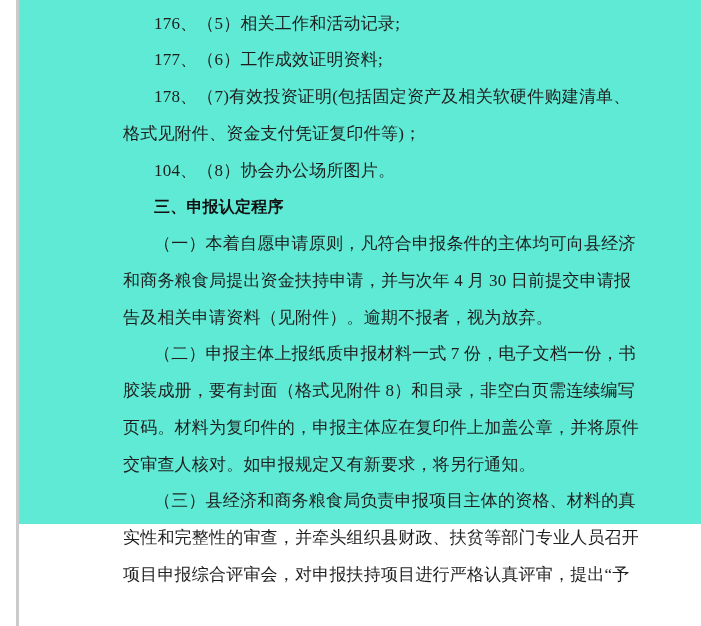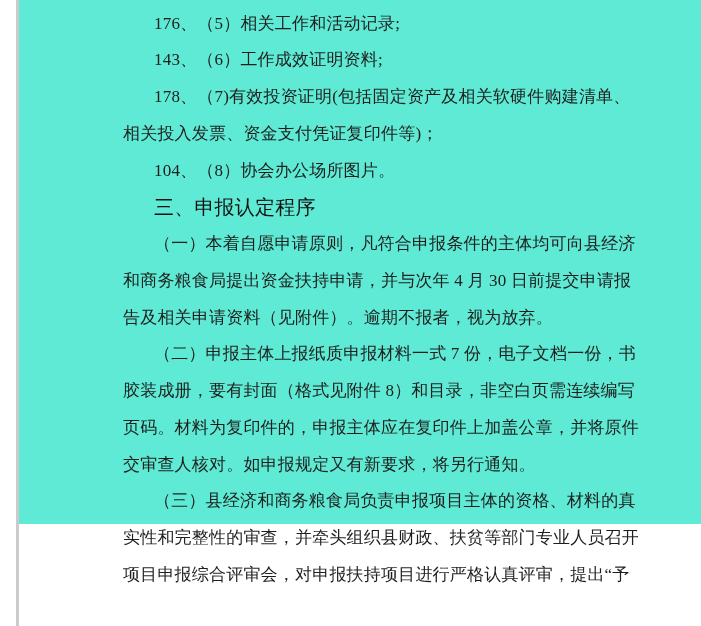--- a/index.html
+++ b/index.html
@@ -47,37 +47,37 @@
     letter-spacing: 0.2px;
   }
   .line.indent {
     text-indent: 31px;
   }
   .line.fill {
     text-align-last: justify;
   }
   .line.heading {
     font-family: "Liberation Sans", "DejaVu Sans", sans-serif;
-    font-weight: 400;
-    font-size: 20px;
+    font-weight: 700;
+    font-size: 16px;
     color: #111111;
   }
 </style>
 </head>
 <body>
 
 <div class="page">
   <div class="edge-left"></div>
   <div class="edge-right"></div>
 
   <div class="doc">
     <div class="line indent">176、（5）相关工作和活动记录;</div>
-    <div class="line indent">143、（6）工作成效证明资料;</div>
+    <div class="line indent">177、（6）工作成效证明资料;</div>
     <div class="line indent fill">178、（7)有效投资证明(包括固定资产及相关软硬件购建清单、</div>
-    <div class="line">相关投入发票、资金支付凭证复印件等)；</div>
+    <div class="line">格式见附件、资金支付凭证复印件等)；</div>
     <div class="line indent">104、（8）协会办公场所图片。</div>
     <div class="line indent heading">三、申报认定程序</div>
     <div class="line indent fill">（一）本着自愿申请原则，凡符合申报条件的主体均可向县经济</div>
     <div class="line fill">和商务粮食局提出资金扶持申请，并与次年 4 月 30 日前提交申请报</div>
     <div class="line">告及相关申请资料（见附件）。逾期不报者，视为放弃。</div>
     <div class="line indent fill">（二）申报主体上报纸质申报材料一式 7 份，电子文档一份，书</div>
     <div class="line fill">胶装成册，要有封面（格式见附件 8）和目录，非空白页需连续编写</div>
     <div class="line fill">页码。材料为复印件的，申报主体应在复印件上加盖公章，并将原件</div>
     <div class="line">交审查人核对。如申报规定又有新要求，将另行通知。</div>
     <div class="line indent fill">（三）县经济和商务粮食局负责申报项目主体的资格、材料的真</div>

